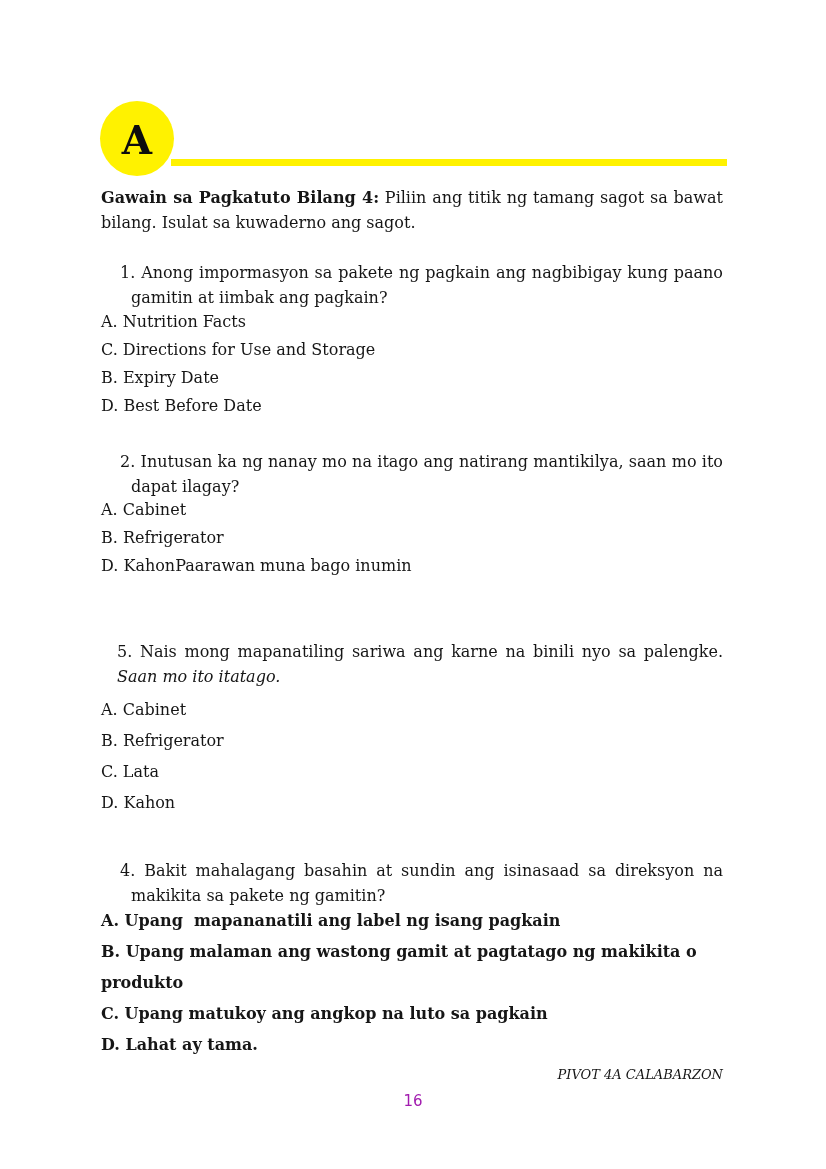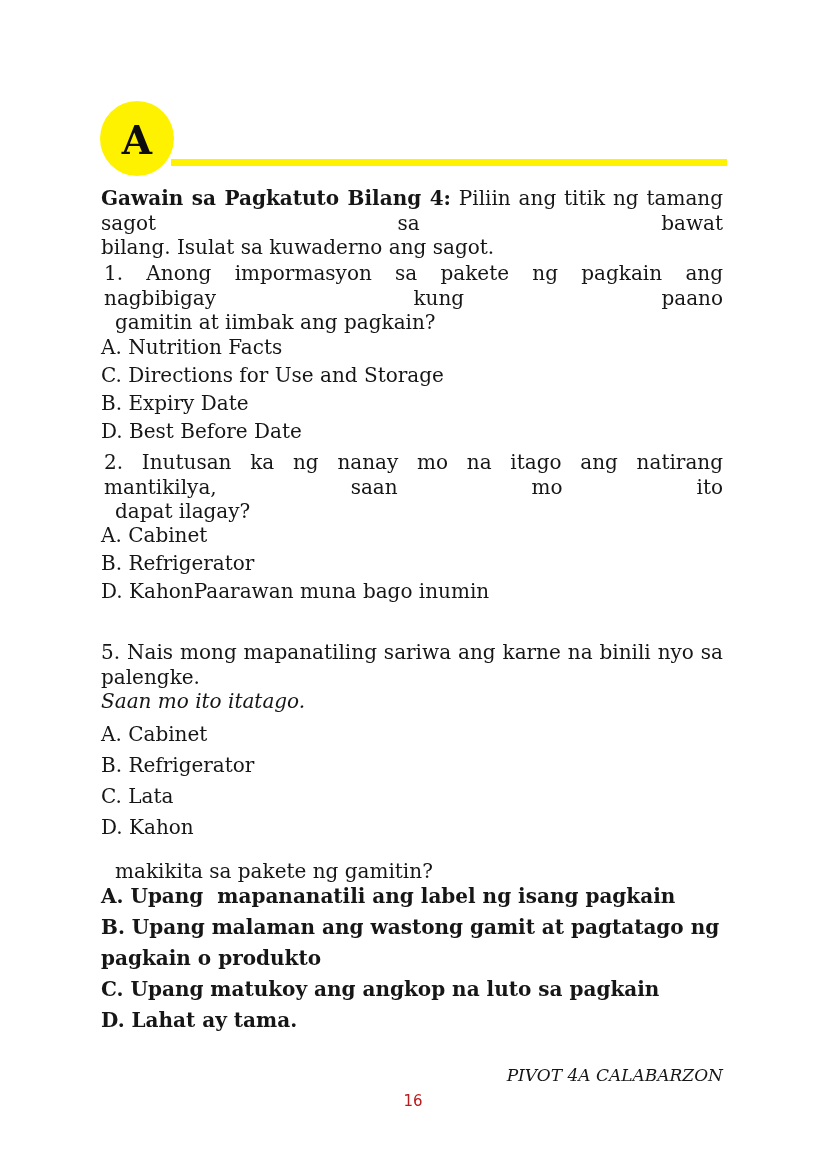--- a/index.html
+++ b/index.html
@@ -23,47 +23,47 @@
   .badge-letter {
     font-weight:bold; font-size:39px; line-height:1;
     color:#0d0d0d; padding-top:3px;
   }
   .header-rule {
     position:absolute; left:171px; top:159px;
     width:556px; height:7px; background:var(--accent);
   }
   
   .col { position:absolute; left:101px; width:622px; }
-  .txt { font-size:20px; line-height:24.5px; white-space:pre-wrap; }
+  .txt { font-size:16px; line-height:24.5px; white-space:pre-wrap; }
   .jline { text-align:justify; text-align-last:justify; }
   .q-head { top:186px; }
   .q1 { top:261px; }
   .q2 { top:450px; }
   .q3 { top:640px; }
   .q4 { top:859px; }
-  .qline1 { padding-left:3px; }
-  .qline2 { padding-left:14px; }
+  .qline1 { padding-left:3px;margin-left:16px; }
+  .qline2 { padding-left:14px;margin-left:16px; }
   .q3 .qline1 { padding-left:0; }
   .q3 .qline2 { padding-left:0;font-style:italic; }
   .opts { margin-top:-2px; }
   .q2 .opts { margin-top:-3px; }
   .q3 .opts { margin-top:5px; }
   .q4 .opts { margin-top:-3px;font-weight:bold; }
-  .option { font-size:20px; line-height:28px; white-space:pre-wrap; }
+  .option { font-size:16px; line-height:28px; white-space:pre-wrap; }
   .q3 .option, .q4 .option { line-height:31px; }
   
   .footer-credit {
     position:absolute; left:101px; top:1063px; width:622px;
-    text-align:right; font-style:italic; font-size:17px; line-height:24px;
+    text-align:right; font-style:italic; font-size:13px; line-height:24px;
   }
   .page-number {
     position:absolute; left:0; top:1092px; width:826px;
     text-align:center;
     font-family:"DejaVu Sans", sans-serif;
-    font-size:15px; line-height:18px; color:#b91c1c;
+    font-size:15px; line-height:18px; color:#a21caf;
   }
 </style>
 </head>
 <body>
 
 <div class="page">
 
   <div class="badge">
     <span class="badge-letter">A</span>
   </div>
@@ -100,24 +100,25 @@
     <div class="txt qline2">Saan mo ito itatago.</div>
     <div class="opts">
       <div class="option">A. Cabinet</div>
       <div class="option">B. Refrigerator</div>
       <div class="option">C. Lata</div>
       <div class="option">D. Kahon</div>
     </div>
   </section>
 
   <section class="col q4">
+    <div class="txt jline qline1">4. Bakit mahalagang basahin at sundin ang isinasaad sa direksyon na</div>
     <div class="txt qline2">makikita sa pakete ng gamitin?</div>
     <div class="opts">
       <div class="option">A. Upang  mapananatili ang label ng isang pagkain</div>
-      <div class="option">B. Upang malaman ang wastong gamit at pagtatago ng pagkain o produkto</div>
+      <div class="option">B. Upang malaman ang wastong gamit at pagtatago ng makikita o produkto</div>
       <div class="option">C. Upang matukoy ang angkop na luto sa pagkain</div>
       <div class="option">D. Lahat ay tama.</div>
     </div>
   </section>
 
   <div class="footer-credit">PIVOT 4A CALABARZON</div>
   <div class="page-number">16</div>
 
 </div>
 

